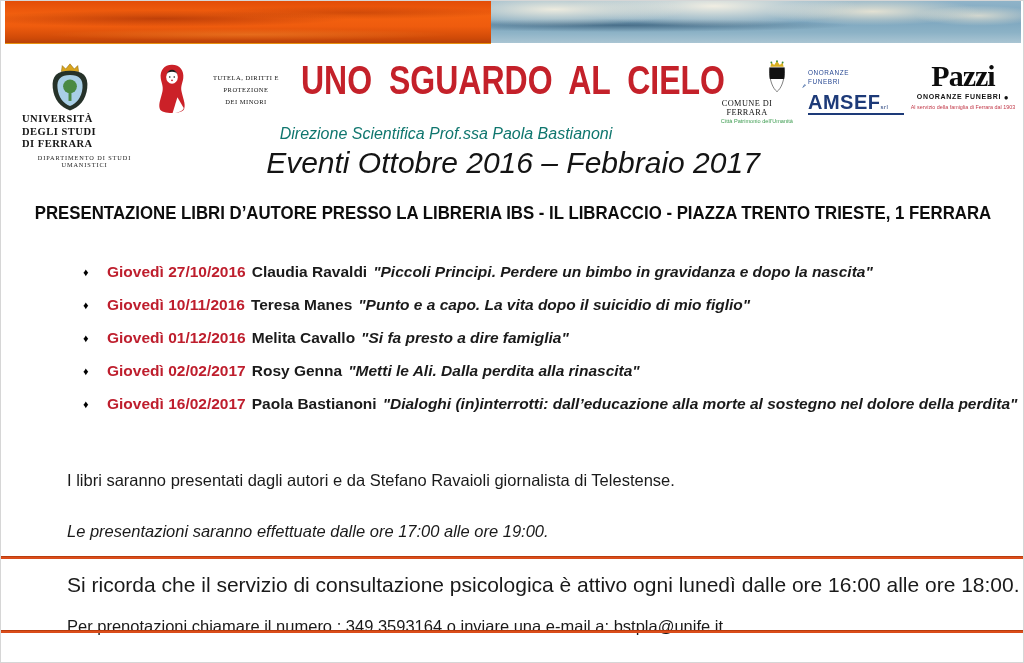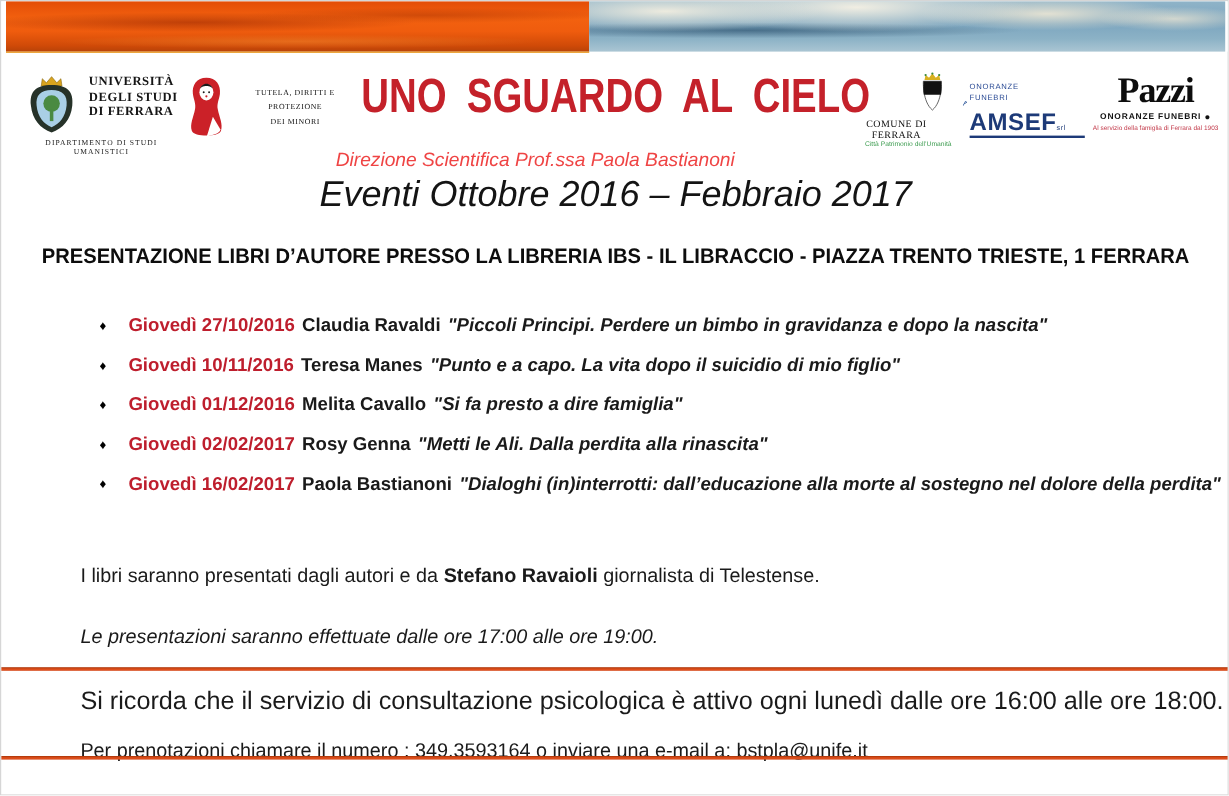--- a/index.html
+++ b/index.html
@@ -27,21 +27,21 @@
       radial-gradient(ellipse 42% 75% at 42% 12%, rgba(246,241,228,.95), transparent 65%),
       radial-gradient(ellipse 34% 55% at 72% 25%, rgba(236,230,212,.9), transparent 60%),
       radial-gradient(ellipse 20% 40% at 92% 35%, rgba(230,226,210,.8), transparent 60%),
       radial-gradient(ellipse 60% 22% at 25% 58%, rgba(25,62,92,.55), transparent 72%),
       linear-gradient(180deg,#8fb3c8 0%,#7da6bf 45%,#8cb2c6 75%,#aac5d3 100%);
   }
 
   
   .logo { position:absolute; display:flex; align-items:flex-start; }
   .unife { left:16px; top:62px; width:135px; flex-direction:column; }
-  .unife-top { display:flex; align-items:flex-start; }
+  .unife-top { display:flex; align-items:flex-end;flex-direction:column; }
   .unife-text { font-family:"Liberation Serif", serif; font-weight:bold; font-size:10.5px;
     letter-spacing:.5px; line-height:1.2; color:#151515; margin-left:5px; }
   .unife-dept { font-family:"Liberation Serif", serif; font-size:6.3px; letter-spacing:.9px;
     color:#222; margin-top:3px; text-align:center; width:135px; }
 
   .minori { left:153px; top:62px; align-items:center; }
   .minori-text { font-size:6.5px; letter-spacing:.5px; color:#111; text-align:center;
     width:108px; line-height:1.8; margin-left:2px; font-family:"Liberation Serif", serif; }
 
   .main-title {
@@ -62,38 +62,38 @@
   .amsef-rule { height:2px; background:#1d3a78; width:96px; margin-top:1px; }
 
   .pazzi { left:903px; top:61px; width:118px; flex-direction:column; align-items:center; text-align:center; }
   .pazzi-name { font-family:"Liberation Serif", serif; font-weight:bold; font-size:30px; line-height:.95; color:#0d0d0d; letter-spacing:-1px; }
   .pazzi-tag { font-size:7px; font-weight:bold; letter-spacing:.7px; color:#111; margin-top:2px; }
   .pazzi-dot { font-size:8px; vertical-align:middle; }
   .pazzi-sub { font-size:5.4px; color:#c23a4a; margin-top:2px; }
 
   
   .direzione { position:absolute; left:0; top:124px; width:890px; text-align:center;
-    font-size:16px; font-style:italic; color:#ef4444; }
+    font-size:16px; font-style:italic; color:#0f766e; }
   .period { position:absolute; left:0; top:145px; width:1024px; text-align:center;
     font-size:30px; font-style:italic; color:#141414; }
 
   .headline { position:absolute; left:0; top:202px; width:1024px; text-align:center;
     font-size:17.5px; font-weight:bold; color:#0d0d0d; white-space:nowrap; transform:scaleX(.96); }
 
   
   .events { position:absolute; left:82px; top:254px; }
   .event-row { height:33px; display:flex; align-items:center; white-space:nowrap; font-size:15.5px; }
   .bullet { font-size:11px; color:#000; width:24px; }
   .date { color:#be1e2d; font-weight:bold; margin-right:6px; }
   .author { font-weight:bold; margin-right:6px; }
   .book { font-weight:bold; font-style:italic; }
 
   
   .para1 { position:absolute; left:66px; top:470px; font-size:16.5px; }
-  .para1 b { font-weight:bold; }
+  .para1 b { font-weight:normal; }
   .para2 { position:absolute; left:66px; top:521px; font-size:16.5px; font-style:italic; }
 
   .divider { position:absolute; left:0; width:1024px; height:3px;
     background:linear-gradient(180deg,#a83408,#e2501c 55%,#d4491a); }
   .divider-top { top:555px; }
   .divider-bottom { top:629px; }
 
   .service { position:absolute; left:66px; top:572px; font-size:21px; }
   .booking { position:absolute; left:66px; top:616px; font-size:16.5px; }
 </style>

